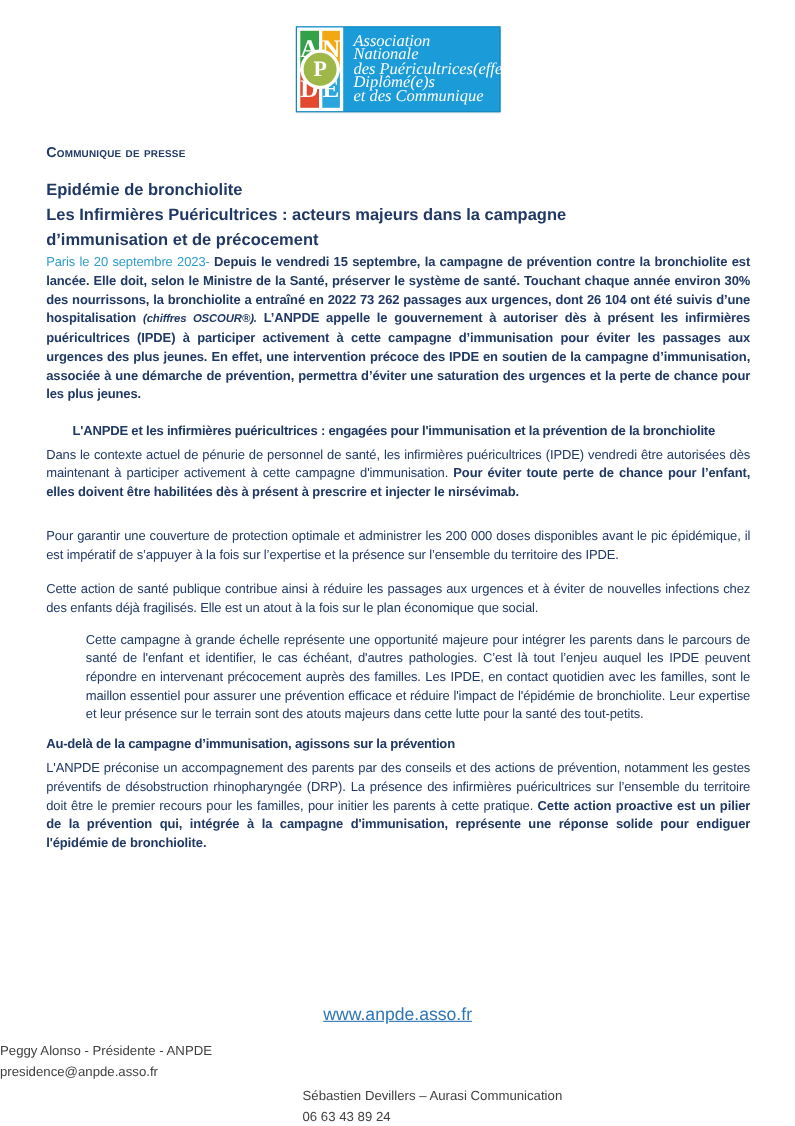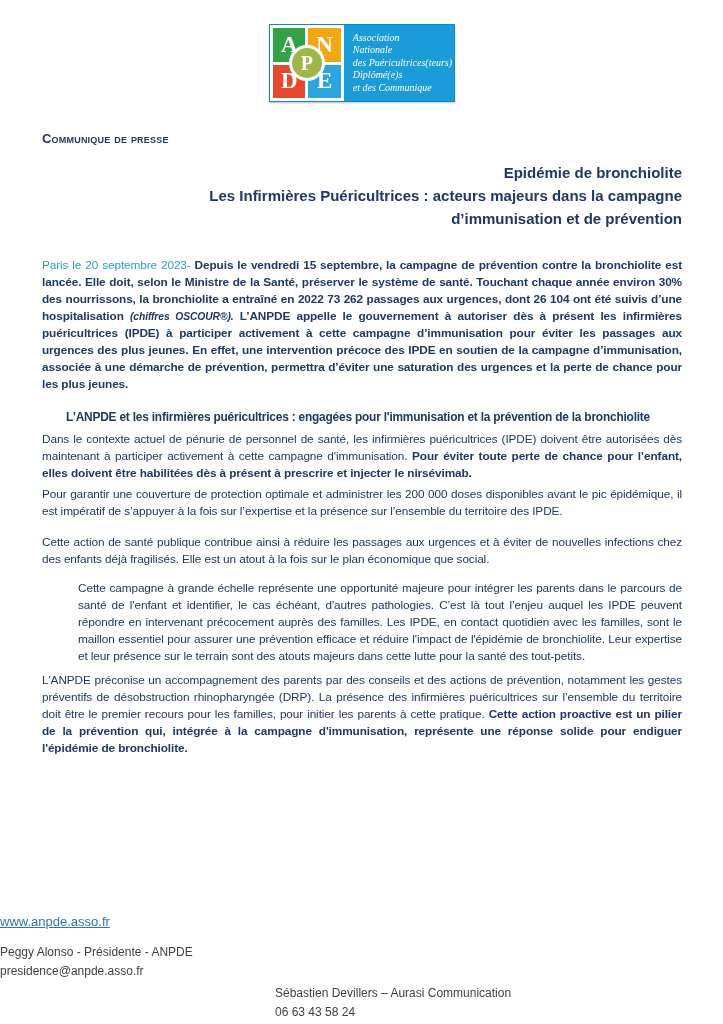--- a/index.html
+++ b/index.html
@@ -38,35 +38,35 @@
     position:absolute; left:50%; top:50%; transform:translate(-50%,-50%);
     width:36px; height:36px; border-radius:50%;
     background:#9fb648; border:3px solid #ffffff;
     display:flex; align-items:center; justify-content:center;
     font-family:"Liberation Serif", serif; font-weight:bold;
     color:#ffffff; font-size:20px;
   }
   .logo-right {
     flex:1; padding:7px 2px 0 9px;
     color:#ffffff; font-family:"Liberation Serif", serif; font-style:italic;
-    font-size:10px; line-height:12.4px; white-space:nowrap;
+    font-size:15px; line-height:12.4px; white-space:nowrap;
   }
 
   
   .kicker {
     margin-top:29px;
     font-variant:small-caps;
     font-weight:bold;
     font-size:13px;
     letter-spacing:.2px;
     color:#1f3864;
   }
   .title {
     margin-top:15px;
-    text-align:right;
+    text-align:left;
     font-weight:bold;
     font-size:15px;
     line-height:23px;
     color:#1f3864;
   }
   .para {
     font-size:11.8px;
     line-height:17px;
     letter-spacing:-.1px;
     text-align:justify;
@@ -75,32 +75,32 @@
   .b { font-weight:bold; }
   .dateline { color:#2f9dc9; }
   .chiffres { font-style:italic; font-size:10.3px; font-weight:bold; }
   .h {
     font-weight:bold;
     font-size:11.9px;
     letter-spacing:-.2px;
     white-space:nowrap;
     color:#1f3864;
   }
-  .p-intro  { margin-top:27px; }
+  .p-intro  { }
   .h1       { margin-top:17px;padding-left:24px; }
   .p2       { margin-top:7px; }
-  .p3       { margin-top:4px; }
+  .p3       { margin-top:23px; }
   .p3b      { margin-top:14px; }
   .p4       { margin-top:12px;margin-left:36px; }
   .h2       { margin-top:11px; }
   .p5       { margin-top:7px; }
 
   
   .footer { position:absolute; left:0; right:0; top:914px; }
-  .site { text-align:left; font-size:13px; }
+  .site { text-align:center; font-size:16px; }
   .site-link {
     color:#2e75b6; text-decoration:underline; cursor:pointer;
   }
   .cols {
     display:flex;
     margin-top:14px;
     color:#3f3f3f;
     font-size:12px;
     line-height:19px;
   }
@@ -117,59 +117,60 @@
       <div class="logo-left">
         <div class="sq sq-a">A</div>
         <div class="sq sq-n">N</div>
         <div class="sq sq-d">D</div>
         <div class="sq sq-e">E</div>
         <div class="logo-circle">P</div>
       </div>
       <div class="logo-right">
         <div>Association</div>
         <div>Nationale</div>
-        <div>des Puéricultrices(teurs)</div>
+        <div>des Puéricultrices(effet)</div>
         <div>Diplômé(e)s</div>
         <div>et des Communique</div>
       </div>
     </div>
   </div>
 
   <div class="kicker">Communique de presse</div>
 
   <div class="title">
     <div>Epidémie de bronchiolite</div>
     <div>Les Infirmières Puéricultrices : acteurs majeurs dans la campagne</div>
-    <div>d’immunisation et de prévention</div>
+    <div>d’immunisation et de précocement</div>
   </div>
 
   <p class="para p-intro"><span class="dateline">Paris le 20 septembre 2023- </span><span class="b">Depuis le vendredi 15 septembre, la campagne de prévention contre la bronchiolite est lancée.  Elle doit, selon le Ministre de la Santé, préserver le système de santé. Touchant chaque année environ 30% des nourrissons, la bronchiolite a entraîné en 2022 73 262 passages aux urgences, dont 26 104 ont été suivis d’une hospitalisation </span><span class="chiffres">(chiffres OSCOUR®).</span><span class="b"> L’ANPDE appelle le gouvernement à autoriser dès à présent les infirmières puéricultrices (IPDE) à participer activement à cette campagne d’immunisation pour éviter les passages aux urgences des plus jeunes. En effet, une intervention précoce des IPDE en soutien de la campagne d’immunisation, associée à une démarche de prévention, permettra d’éviter une saturation des urgences et la perte de chance pour les plus jeunes.</span></p>
 
   <div class="h h1">L'ANPDE et les infirmières puéricultrices : engagées pour l'immunisation et la prévention de la bronchiolite</div>
 
-  <p class="para p2"><span>Dans le contexte actuel de pénurie de personnel de santé, les infirmières puéricultrices (IPDE) doivent être autorisées dès maintenant à participer activement à cette campagne d'immunisation. </span><span class="b">Pour éviter toute perte de chance pour l’enfant, elles doivent être habilitées dès à présent à prescrire et injecter le nirsévimab.</span></p>
+  <p class="para p2"><span>Dans le contexte actuel de pénurie de personnel de santé, les infirmières puéricultrices (IPDE) vendredi être autorisées dès maintenant à participer activement à cette campagne d'immunisation. </span><span class="b">Pour éviter toute perte de chance pour l’enfant, elles doivent être habilitées dès à présent à prescrire et injecter le nirsévimab.</span></p>
 
   <p class="para p3">Pour garantir une couverture de protection optimale et administrer les 200 000 doses disponibles avant le pic épidémique, il est impératif de s’appuyer à la fois sur l’expertise et la présence sur l’ensemble du territoire des IPDE.</p>
   <p class="para p3b">Cette action de santé publique contribue ainsi à réduire les passages aux urgences et à éviter de nouvelles infections chez des enfants déjà fragilisés. Elle est un atout à la fois sur le plan économique que social.</p>
 
   <p class="para p4">Cette campagne à grande échelle représente une opportunité majeure pour intégrer les parents dans le parcours de santé de l'enfant et identifier, le cas échéant, d'autres pathologies. C’est là tout l’enjeu auquel les IPDE peuvent répondre en intervenant précocement auprès des familles. Les IPDE, en contact quotidien avec les familles, sont le maillon essentiel pour assurer une prévention efficace et réduire l'impact de l'épidémie de bronchiolite. Leur expertise et leur présence sur le terrain sont des atouts majeurs dans cette lutte pour la santé des tout-petits.</p>
 
+  <div class="h h2">Au-delà de la campagne d’immunisation, agissons sur la prévention</div>
 
   <p class="para p5"><span>L'ANPDE préconise un accompagnement des parents par des conseils et des actions de prévention, notamment les gestes préventifs de désobstruction rhinopharyngée (DRP). La présence des infirmières puéricultrices sur l’ensemble du territoire doit être le premier recours pour les familles, pour initier les parents à cette pratique. </span><span class="b">Cette action proactive est un pilier de la prévention qui, intégrée à la campagne d'immunisation, représente une réponse solide pour endiguer l'épidémie de bronchiolite.</span></p>
 
 </div>
 
 <div class="footer">
   <div class="site">
     <span class="site-link">www.anpde.asso.fr</span>
   </div>
   <div class="cols">
     <div class="col-left">
       <div>Peggy Alonso - Présidente - ANPDE</div>
       <div>presidence@anpde.asso.fr</div>
     </div>
     <div class="col-right">
       <div>Sébastien Devillers – Aurasi Communication</div>
-      <div>06 63 43 58 24</div>
+      <div>06 63 43 89 24</div>
       <div>sdevil@aurasicommunication.com</div>
     </div>
   </div>
 </div>
 
 </body></html>

